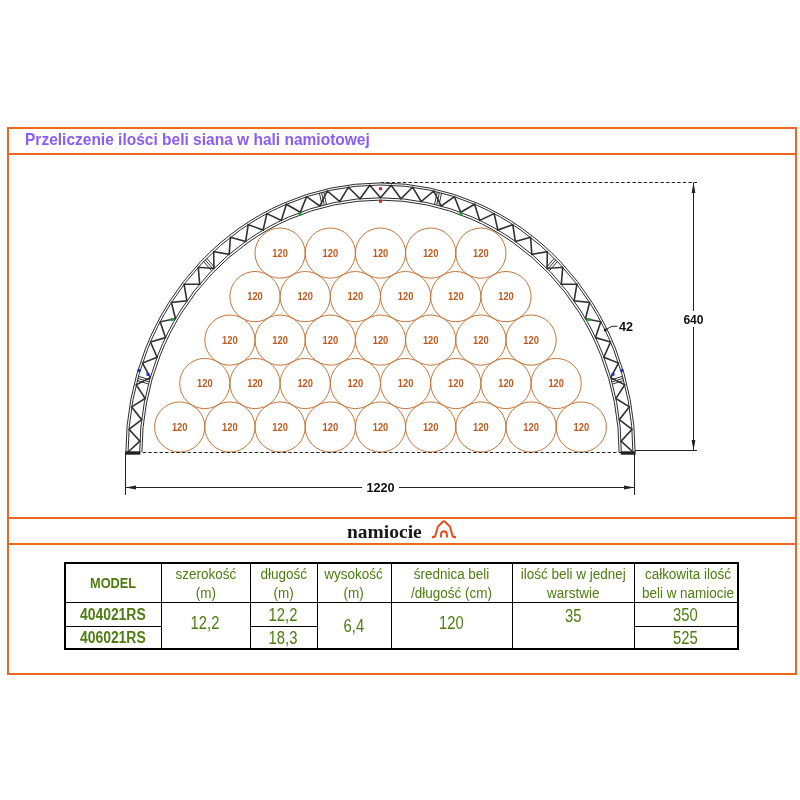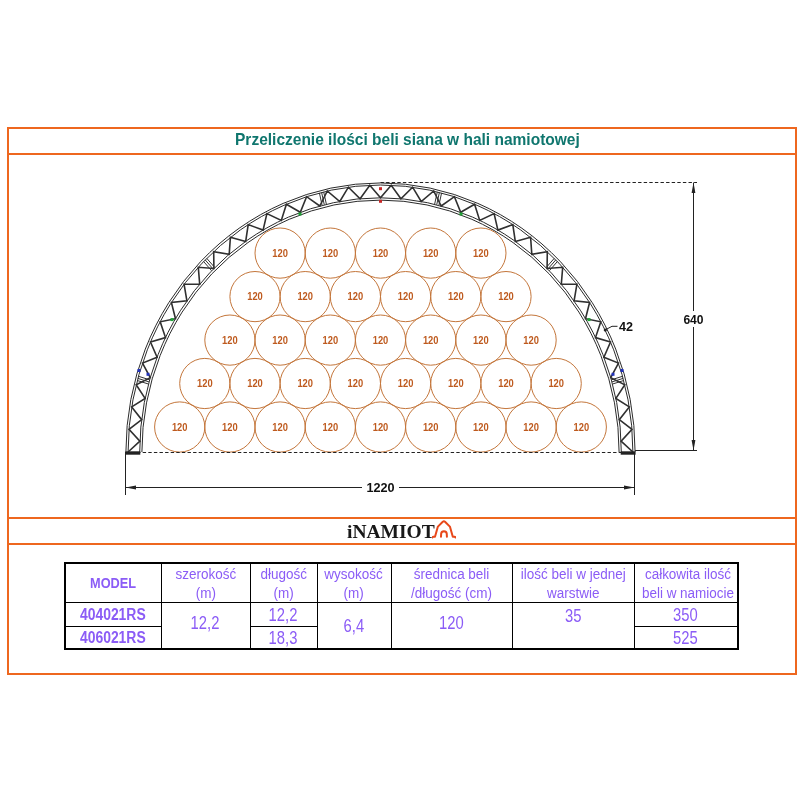--- a/index.html
+++ b/index.html
@@ -17,21 +17,21 @@
 <body>
 
 <div class="abs" style="left:6.9px; top:126.6px; width:790.3px; height:548.4px; border:2px solid #EE671F; box-sizing:border-box;"></div>
 
 <div class="oline" style="left:8px; top:152.7px; width:787.5px; height:2px;"></div>
 
 <div class="oline" style="left:8px; top:516.8px; width:787.5px; height:2px;"></div>
 
 <div class="oline" style="left:8px; top:542.6px; width:787.5px; height:2px;"></div>
 
-<div class="abs" style="left:14px; top:130px; width:787px; text-align:center; font-size:16.5px; font-weight:bold; color:#0f766e;"><span style="display:inline-block; transform:scaleX(0.94); transform-origin:center; white-space:nowrap;">Przeliczenie ilości beli siana w hali namiotowej</span></div>
+<div class="abs" style="left:14px; top:130px; width:787px; text-align:left; font-size:16.5px; font-weight:bold; color:#8b5cf6;"><span style="display:inline-block; transform:scaleX(0.94); transform-origin:center; white-space:nowrap;">Przeliczenie ilości beli siana w hali namiotowej</span></div>
 
 <svg class="abs" style="left:0; top:0;" width="800" height="800" viewBox="0 0 800 800">
 
   <g fill="none" stroke="#2b2b2b" stroke-width="1">
     <path d="M125.9 452.0A254.6 269.2 0 0 1 635.1 452.0"></path>
     <path d="M128.1 452.0A252.4 267.0 0 0 1 632.9 452.0"></path>
   </g>
 
   <g fill="none" stroke="#2b2b2b" stroke-width="1">
     <path d="M139.7 452.0A240.8 254.2 0 0 1 621.3 452.0"></path>
@@ -189,29 +189,29 @@
 
   <g>
     <path d="M605 330 L612 326.3 L617.5 326.3" fill="none" stroke="#222" stroke-width="1"></path>
     <circle cx="605.3" cy="330" r="1.6" fill="#222"></circle>
     <text x="619" y="331" font-size="13.5" font-weight="bold" fill="#111" textLength="14" lengthAdjust="spacingAndGlyphs">42</text>
   </g>
 </svg>
 
 <div class="abs" style="left:347px; top:518.8px; width:110px; height:22px;">
 
-  <span style="font-family:'Liberation Serif', serif; font-weight:bold; font-size:19.5px; color:#181818; position:absolute; left:0; top:2px;">iNAMIOT</span>
+  <span style="font-family:'Liberation Serif', serif; font-weight:bold; font-size:19.5px; color:#181818; position:absolute; left:0; top:2px;">namiocie</span>
 
   <svg style="position:absolute; left:85px; top:1.2px;" width="24" height="19" viewBox="0 0 24 19">
     <path d="M0.5 17.5 Q0.4 16.8 1.1 16.8 L3.0 16.8 L5.9 6.6 L10.8 1.7 Q11.9 0.8 13.0 1.7 L17.9 6.6 L20.8 16.8 L22.7 16.8 Q23.4 16.8 23.3 17.5" fill="none" stroke="#E8481A" stroke-width="2" stroke-linejoin="round" stroke-linecap="round"></path>
     <path d="M9.0 16.8 L9.15 13.6 Q9.5 11.4 11.95 11.3 Q14.4 11.4 14.75 13.6 L14.9 16.8" fill="none" stroke="#E8481A" stroke-width="2" stroke-linejoin="round" stroke-linecap="round"></path>
   </svg>
 </div>
 
-<table class="abs" style="left:64px; top:562px; border-collapse:collapse; border:2px solid #000; table-layout:fixed; width:675px; color:#8b5cf6; text-align:center; white-space:nowrap;" cellspacing="0">
+<table class="abs" style="left:64px; top:562px; border-collapse:collapse; border:2px solid #000; table-layout:fixed; width:675px; color:#4d7c0f; text-align:center; white-space:nowrap;" cellspacing="0">
   <colgroup>
     <col style="width:96px">
       <col style="width:89px">
       <col style="width:67px">
       <col style="width:74px">
       <col style="width:121px">
       <col style="width:122px">
       <col style="width:104px">
   </colgroup>
   <tbody>

